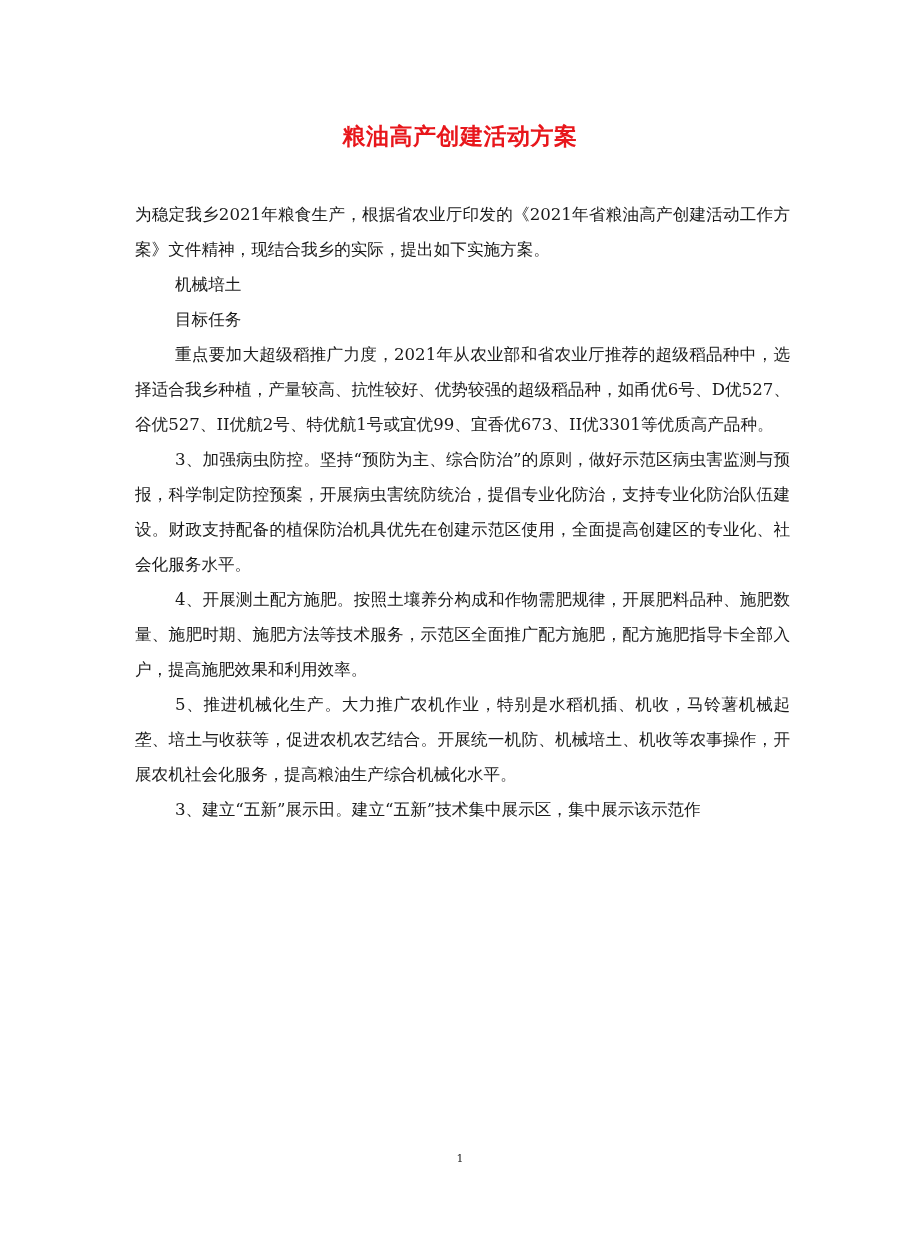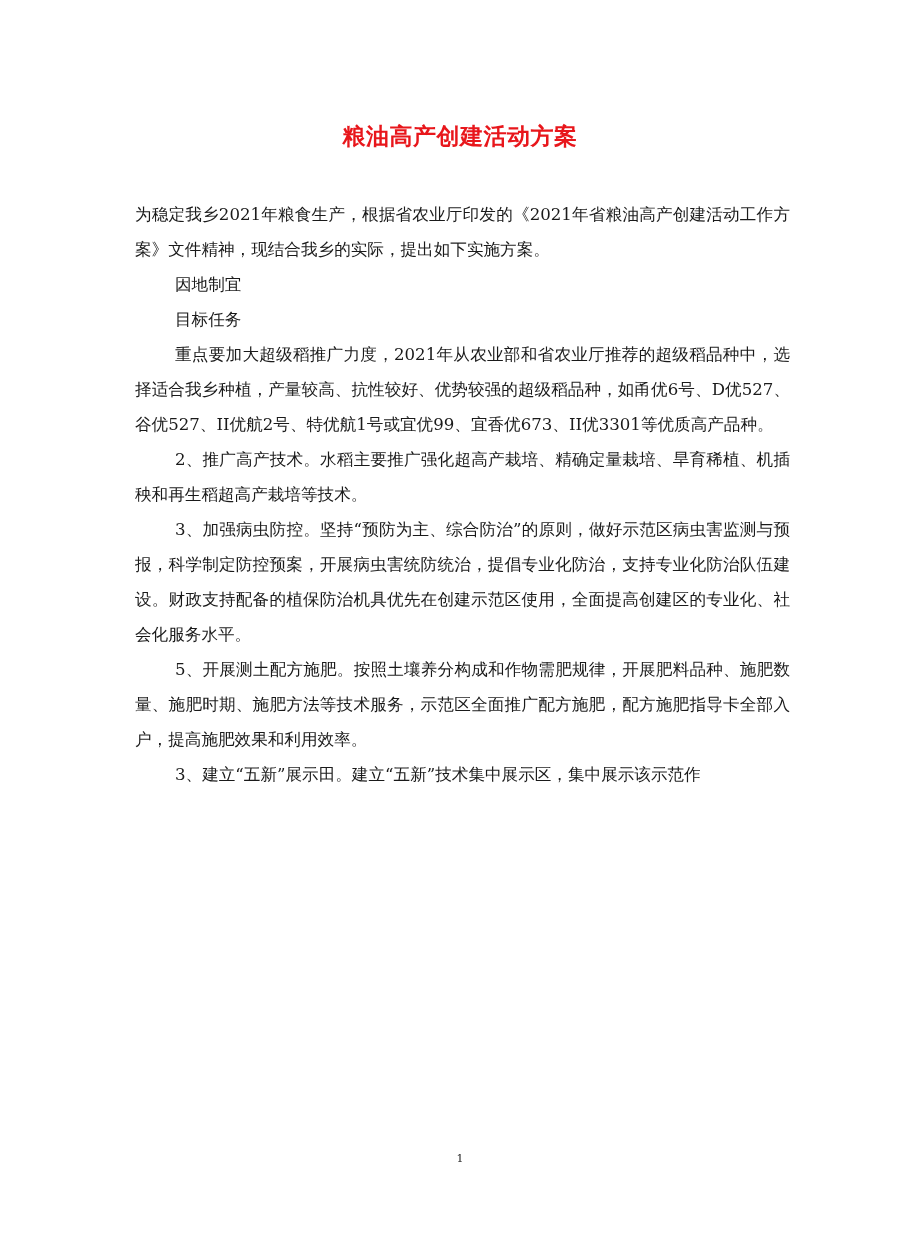--- a/index.html
+++ b/index.html
@@ -17,23 +17,23 @@
               font-size: 11px; color: #222; }
 </style>
 </head>
 <body>
 
 <div class="page">
   <div class="title">粮油高产创建活动方案</div>
 
   <div class="body">
     <p class="para">为稳定我乡2021年粮食生产，根据省农业厅印发的《2021年省粮油高产创建活动工作方案》文件精神，现结合我乡的实际，提出如下实施方案。</p>
-    <p class="para indent">因地制宜</p>
+    <p class="para indent">机械培土</p>
     <p class="para indent">目标任务</p>
     <p class="para indent">重点要加大超级稻推广力度，2021年从农业部和省农业厅推荐的超级稻品种中，选择适合我乡种植，产量较高、抗性较好、优势较强的超级稻品种，如甬优6号、D优527、谷优527、II优航2号、特优航1号或宜优99、宜香优673、II优3301等优质高产品种。</p>
-    <p class="para indent">2、推广高产技术。水稻主要推广强化超高产栽培、精确定量栽培、旱育稀植、机插秧和再生稻超高产栽培等技术。</p>
     <p class="para indent">3、加强病虫防控。坚持“预防为主、综合防治”的原则，做好示范区病虫害监测与预报，科学制定防控预案，开展病虫害统防统治，提倡专业化防治，支持专业化防治队伍建设。财政支持配备的植保防治机具优先在创建示范区使用，全面提高创建区的专业化、社会化服务水平。</p>
-    <p class="para indent">5、开展测土配方施肥。按照土壤养分构成和作物需肥规律，开展肥料品种、施肥数量、施肥时期、施肥方法等技术服务，示范区全面推广配方施肥，配方施肥指导卡全部入户，提高施肥效果和利用效率。</p>
+    <p class="para indent">4、开展测土配方施肥。按照土壤养分构成和作物需肥规律，开展肥料品种、施肥数量、施肥时期、施肥方法等技术服务，示范区全面推广配方施肥，配方施肥指导卡全部入户，提高施肥效果和利用效率。</p>
+    <p class="para indent">5、推进机械化生产。大力推广农机作业，特别是水稻机插、机收，马铃薯机械起垄、培土与收获等，促进农机农艺结合。开展统一机防、机械培土、机收等农事操作，开展农机社会化服务，提高粮油生产综合机械化水平。</p>
     <p class="para indent">3、建立“五新”展示田。建立“五新”技术集中展示区，集中展示该示范作</p>
   </div>
 
   <div class="page-num">1</div>
 </div>
 
 </body></html>

